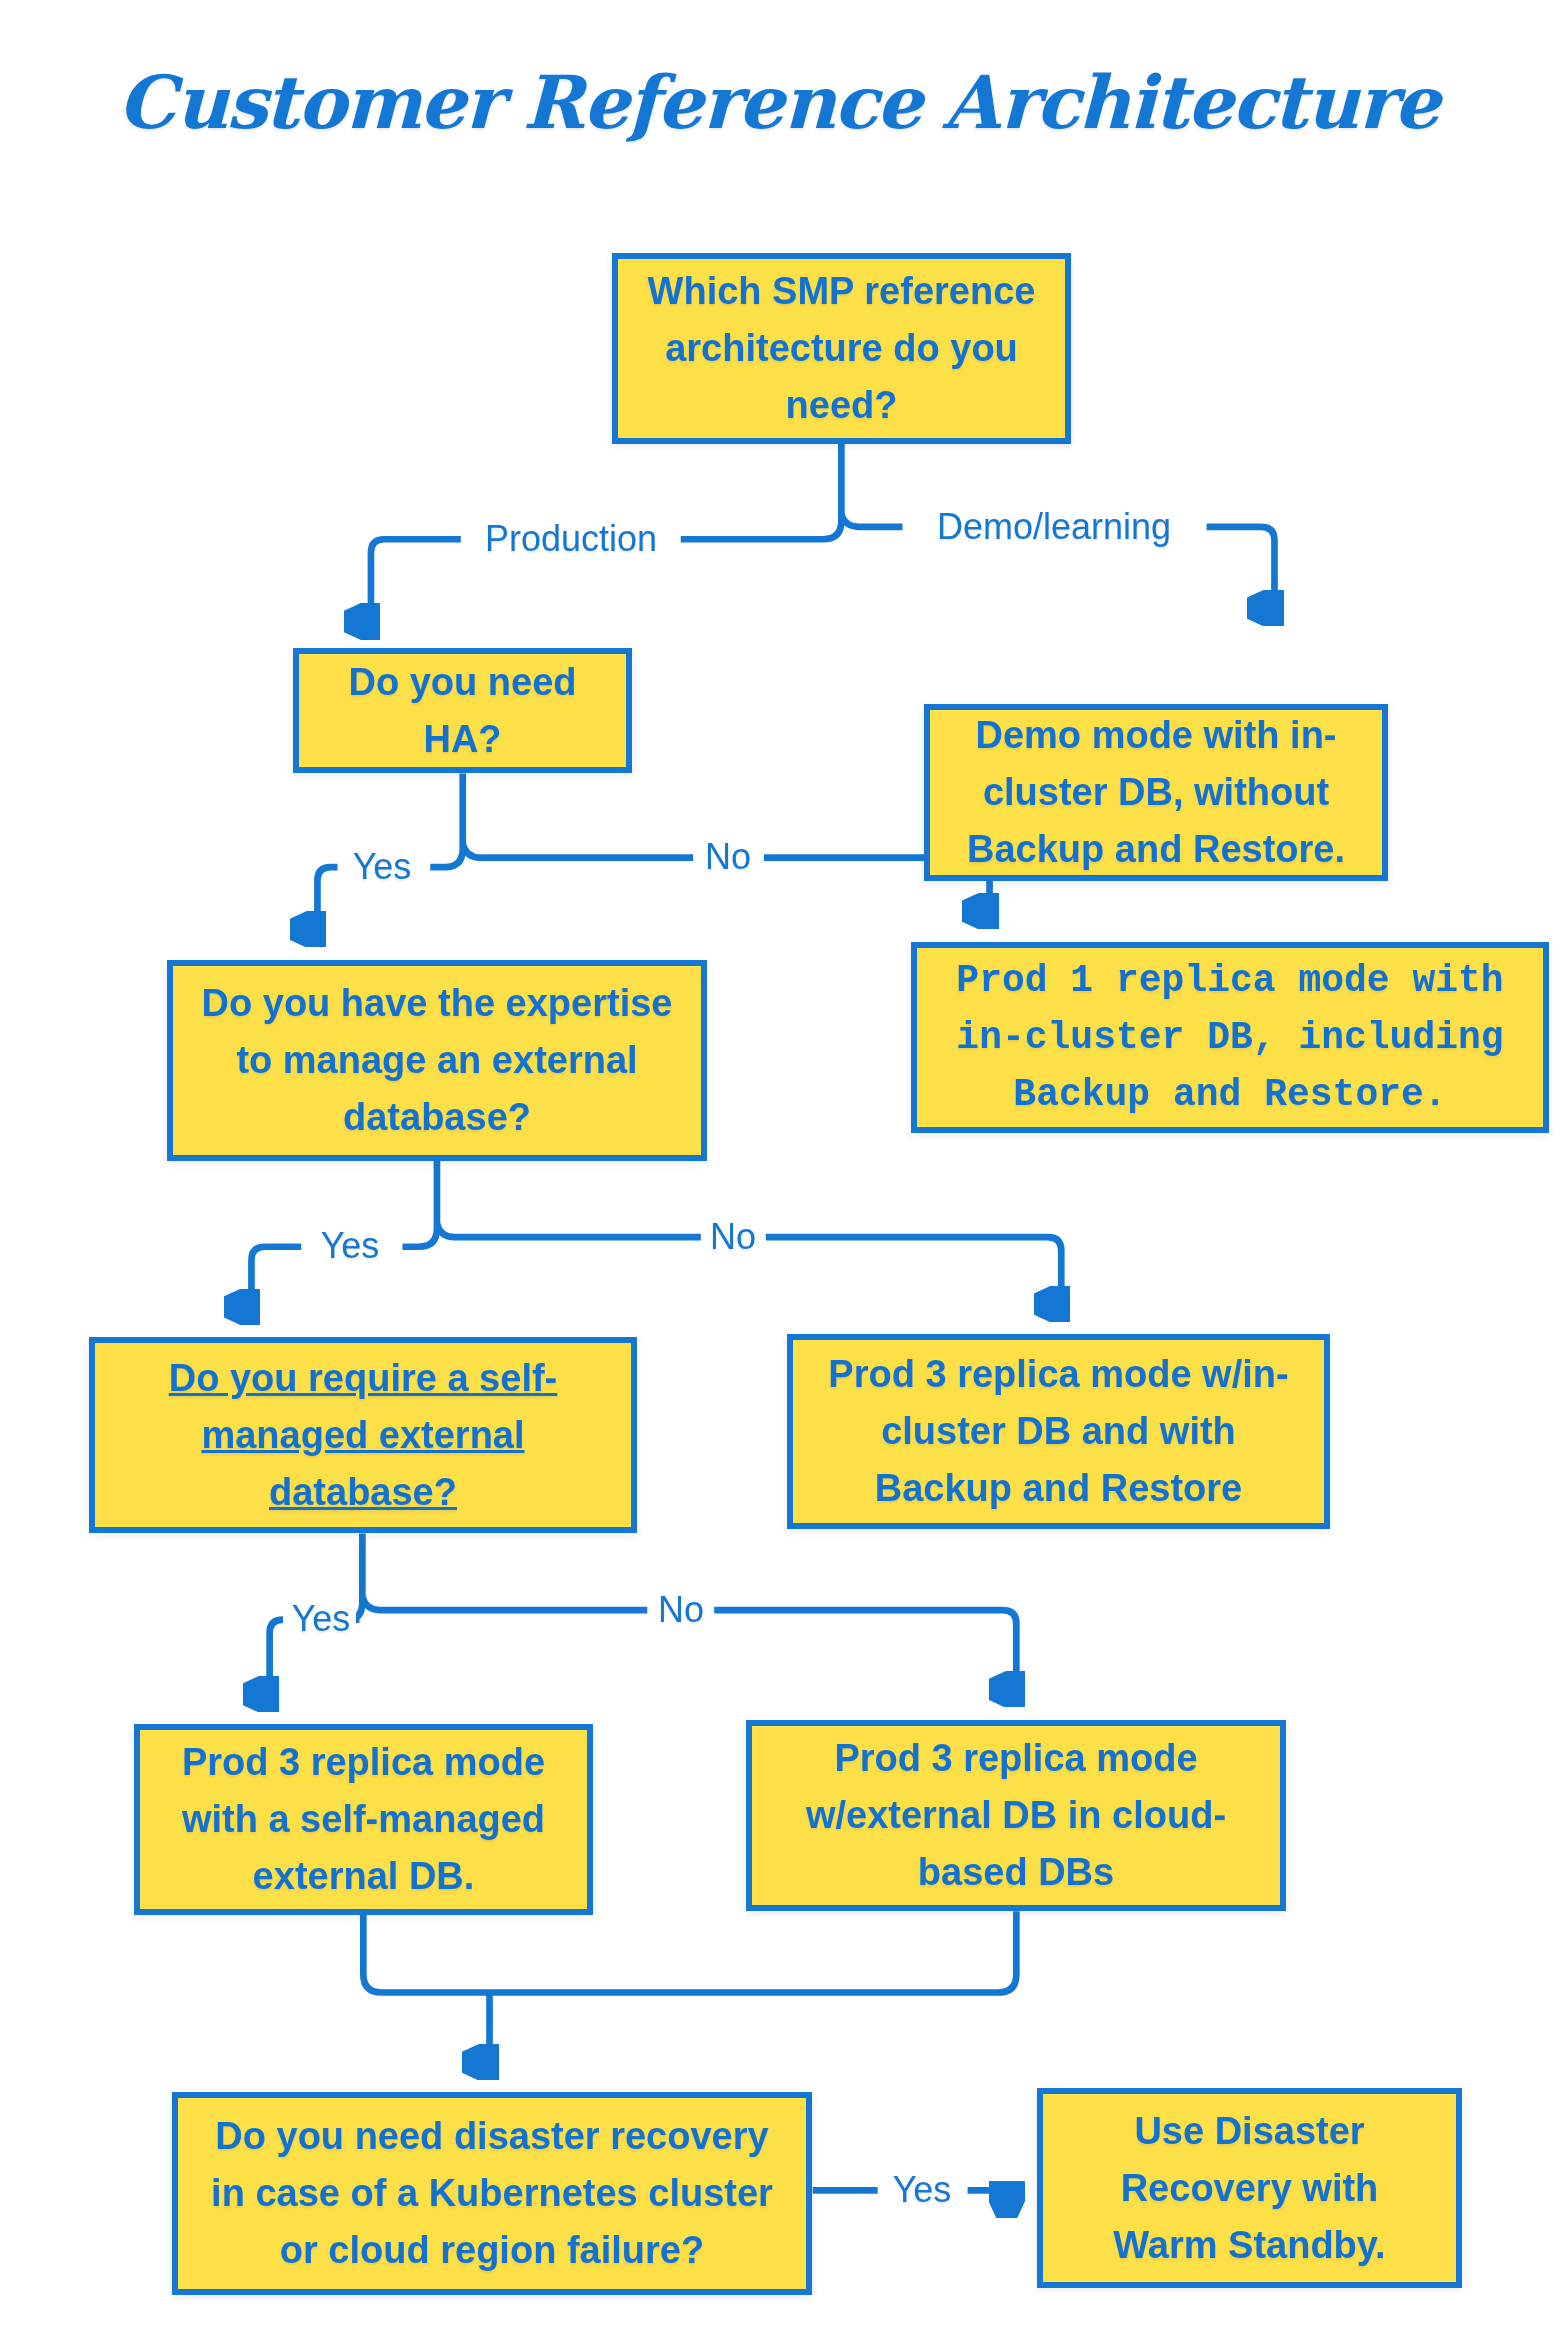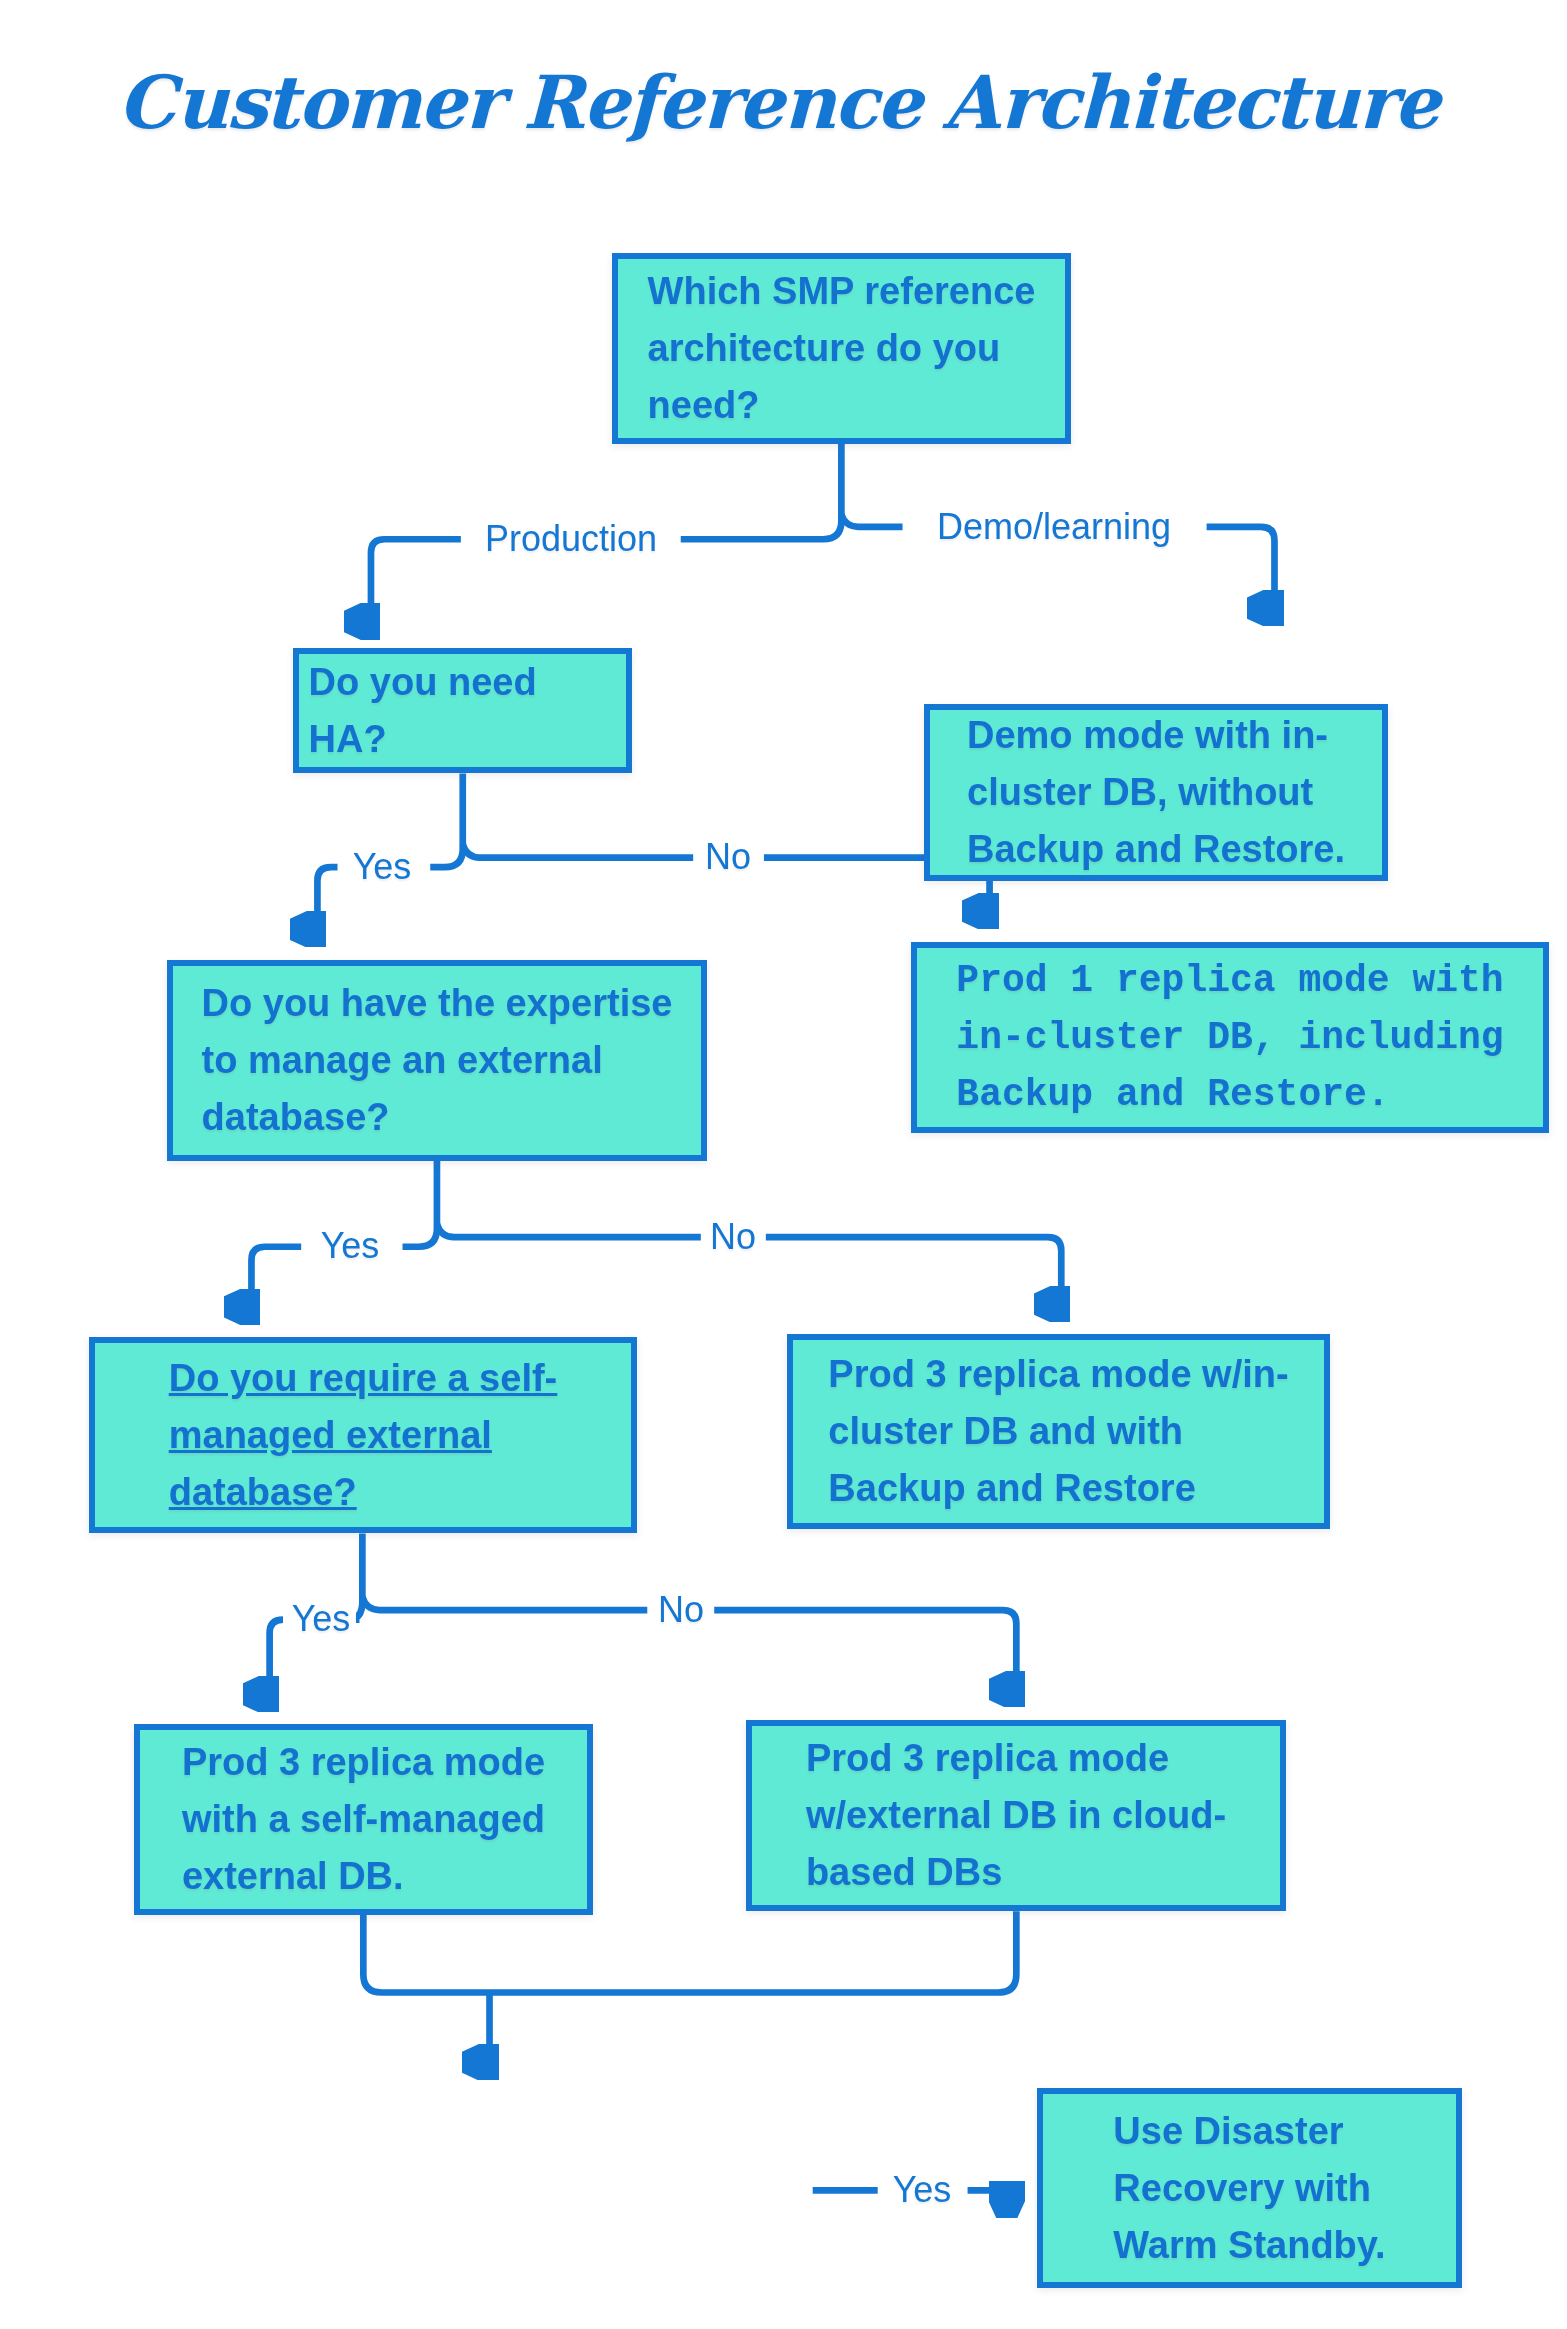--- a/index.html
+++ b/index.html
@@ -11,22 +11,22 @@
     position:absolute;left:0;top:59px;width:1568px;text-align:center;
     font-family:"DejaVu Serif",serif;font-style:italic;font-weight:bold;
     font-size:73px;letter-spacing:-1.9px;color:var(--accent,#1577d4);
     transform:skewX(-4deg);
     text-shadow:0 1.9px 2.9px rgba(120,120,120,.18);
   }
   #edges{position:absolute;left:0;top:0;}
   #edges path{stroke:var(--accent,#1577d4);stroke-width:7;fill:none;}
   .node{
     position:absolute;display:flex;align-items:center;justify-content:center;
-    box-sizing:border-box;border:6.7px solid var(--accent,#1577d4);background:#5eead4;
-    white-space:pre-line;font-weight:bold;font-size:38px;
+    box-sizing:border-box;border:6.7px solid var(--accent,#1577d4);background:#fde047;
+    text-align:center;white-space:pre-line;font-weight:bold;font-size:38px;
     line-height:1.5;color:var(--node-text,#1371d0);
     box-shadow:0 2.9px 7.6px rgba(90,90,90,.12);
     text-shadow:0 1.9px 1.9px rgba(130,130,130,.18);
     padding:5.7px 9.6px;
   }
   .edge-label{
     position:absolute;transform:translate(-50%,-50%);
     font-size:36px;color:var(--accent,#1577d4);background:#fff;
     padding:0 5.7px;white-space:nowrap;
     text-shadow:0 1.9px 1.9px rgba(130,130,130,.15);
@@ -100,20 +100,23 @@
 Backup and Restore</div>
 
   <div class="node" style="left:134px;top:1724px;width:459px;height:191px;">Prod 3 replica mode
 with a self-managed
 external DB.</div>
 
   <div class="node" style="left:746px;top:1720px;width:540px;height:191px;">Prod 3 replica mode
 w/external DB in cloud-
 based DBs</div>
 
+  <div class="node" style="left:172px;top:2092px;width:640px;height:203px;">Do you need disaster recovery
+in case of a Kubernetes cluster
+or cloud region failure?</div>
 
   <div class="node" style="left:1037px;top:2088px;width:425px;height:200px;">Use Disaster
 Recovery with
 Warm Standby.</div>
 
   <div class="edge-label" style="left:571px;top:539px;">Production</div>
   <div class="edge-label" style="left:1054px;top:527px;">Demo/learning</div>
 
   <div class="edge-label" style="left:382px;top:867px;">Yes</div>
   <div class="edge-label" style="left:728px;top:857px;">No</div>

